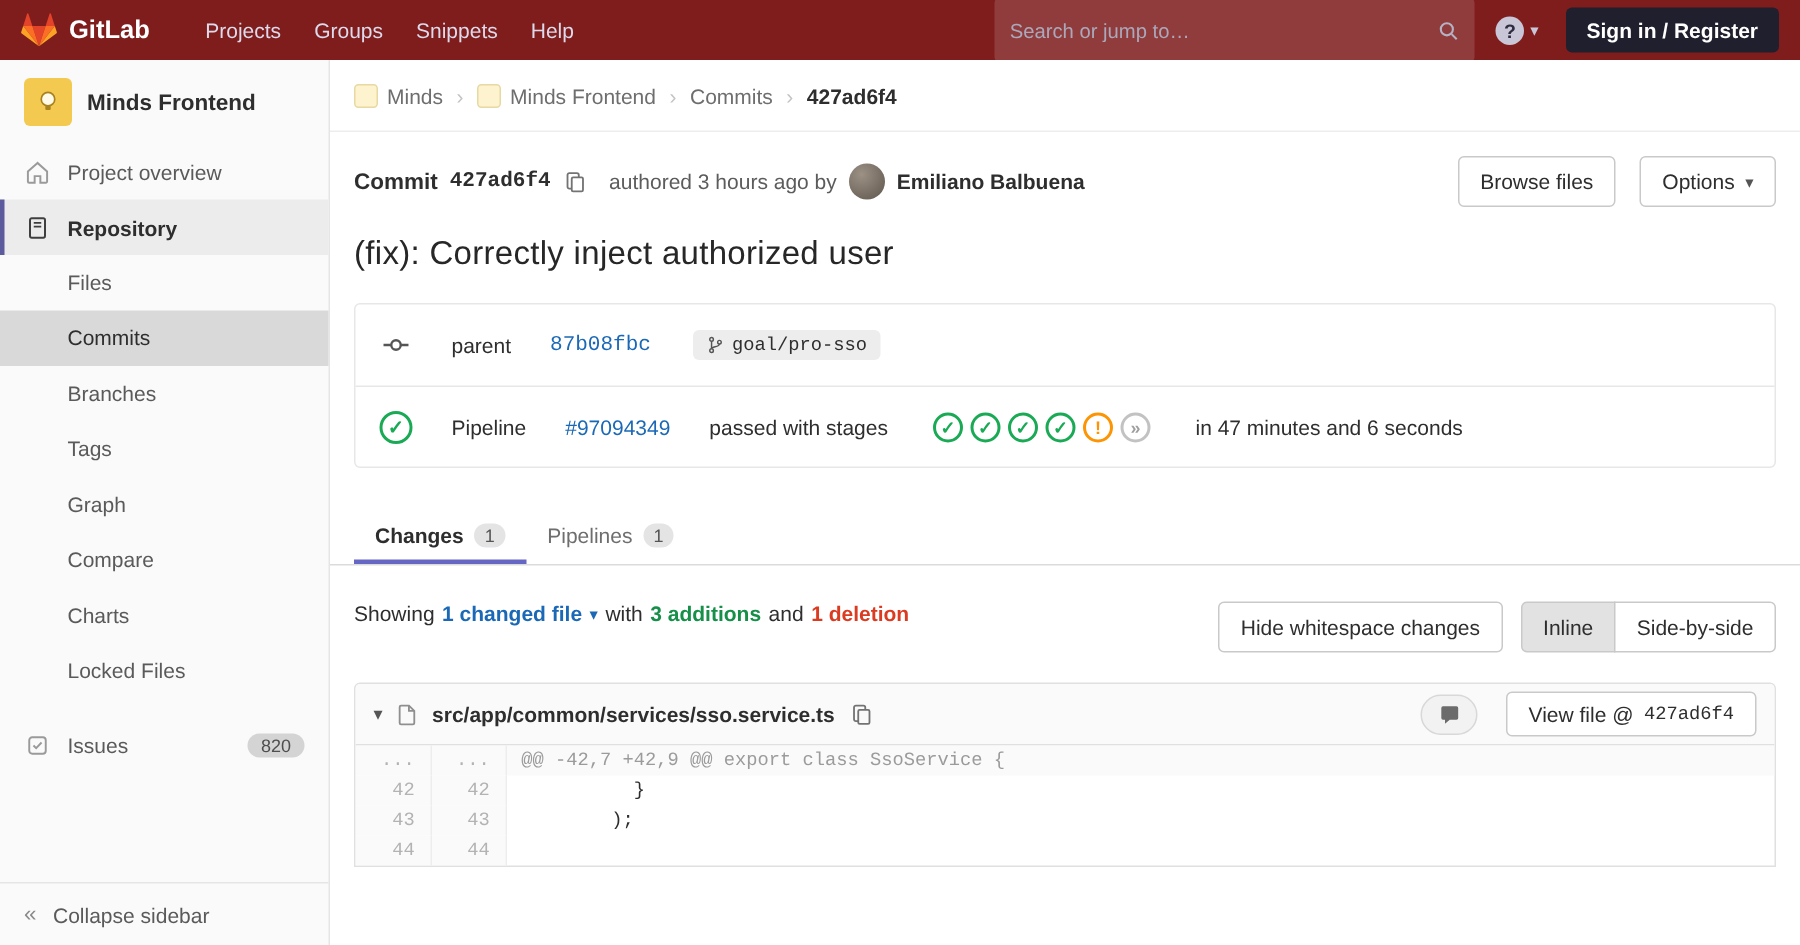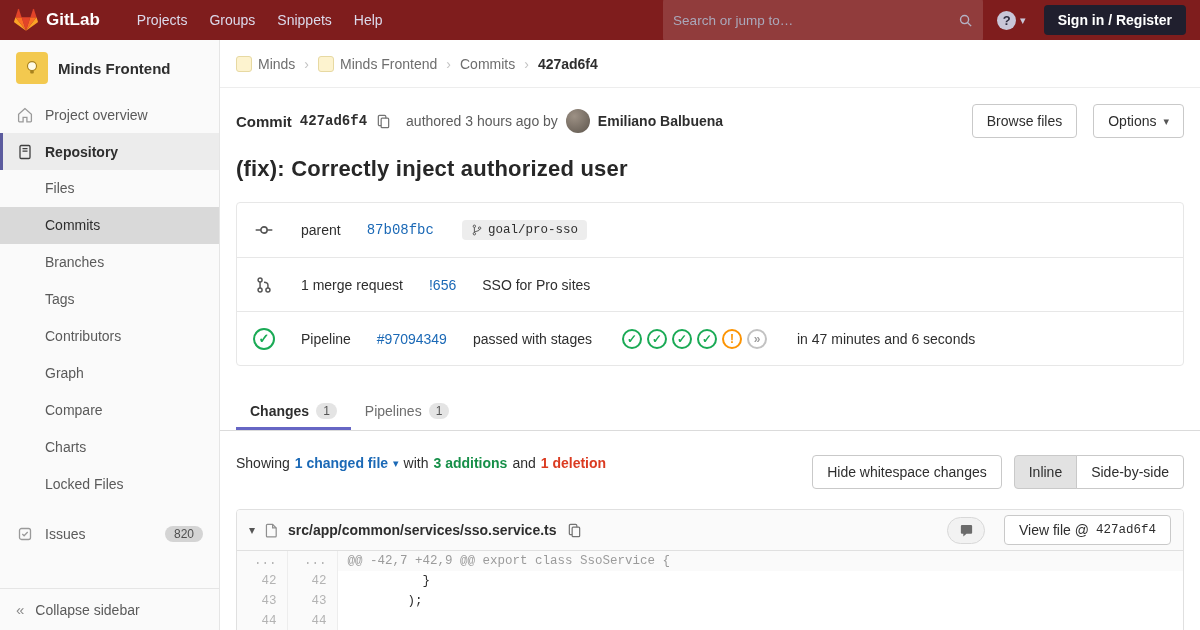--- a/index.html
+++ b/index.html
@@ -51,21 +51,21 @@
   .commit-header{display:flex;align-items:center;gap:8px;padding:16px 16px 0}
   .commit-label{font-weight:bold;font-size:15px}
   .commit-sha{font-weight:bold;font-size:14px}
   .icon-btn{display:inline-flex;align-items:center;cursor:pointer;padding:1px}
   .authored-text{color:#5c5c5c;margin-left:6px}
   .author-avatar{width:24px;height:24px;border-radius:50%;background:radial-gradient(circle at 35% 30%,#9d9185,#5d554c);display:inline-block;flex:none;cursor:pointer}
   .author-name{font-weight:bold;color:#2e2e2e;cursor:pointer}
   .hspacer{flex:1}
   .btn{display:inline-flex;align-items:center;gap:7px;background:#fff;border:1px solid #c9c9c9;border-radius:4px;padding:0 14px;height:34px;font-size:14px;color:#2e2e2e;cursor:pointer;font-family:inherit}
   .btn .caret{font-size:11px;color:#555}
-  .commit-title{font-size:22px;font-weight:bold;color:#272727;padding:18px 16px 0;letter-spacing:.2px}
+  .commit-title{font-size:22px;font-weight:normal;color:#272727;padding:18px 16px 0;letter-spacing:.2px}
 
   .info-box{margin:20px 16px 0;border:1px solid #e7e7e7;border-radius:4px}
   .info-row{display:flex;align-items:center;gap:26px;height:54px;padding:0 16px}
   .info-row + .info-row{border-top:1px solid #e7e7e7}
   .row-icon{display:inline-flex;width:22px;justify-content:center;flex:none}
   .ref-pill{display:inline-flex;align-items:center;gap:5px;background:#ededed;border-radius:4px;padding:3px 9px;font-size:12.5px;cursor:pointer;margin-left:2px}
   .ci{width:22px;height:22px;border-radius:50%;display:inline-flex;align-items:center;justify-content:center;font-size:13px;font-weight:bold;line-height:1;flex:none;cursor:pointer}
   .ci.mini{width:20px;height:20px;font-size:12px}
   .ci.success{border:2px solid #1aaa55;color:#1aaa55}
   .ci.warning{border:2px solid #fc9403;color:#fc9403}
@@ -168,21 +168,20 @@
           </svg>
       </span>
       <span>Repository</span>
     </li>
   </ul>
   <ul class="subnav">
       <li>Files</li>
       <li class="active">Commits</li>
       <li>Branches</li>
       <li>Tags</li>
-      <li>Contributors</li>
       <li>Graph</li>
       <li>Compare</li>
       <li>Charts</li>
       <li>Locked Files</li>
     </ul>
   <ul class="issues-block">
     <li class="side-item">
       <span class="sicon">
         <svg width="16" height="16" viewBox="0 0 16 16">
             <rect x="2.5" y="2.5" width="11" height="11" rx="2" fill="none" stroke="#9a9a9a" stroke-width="1.3"></rect>
@@ -253,33 +252,20 @@
       <a class="link mono">87b08fbc</a>
       <span class="ref-pill mono">
         <svg width="12" height="12" viewBox="0 0 16 16">
           <circle cx="4.5" cy="3" r="1.6" fill="none" stroke="#555" stroke-width="1.3"></circle>
           <circle cx="4.5" cy="13" r="1.6" fill="none" stroke="#555" stroke-width="1.3"></circle>
           <circle cx="11.5" cy="5.5" r="1.6" fill="none" stroke="#555" stroke-width="1.3"></circle>
           <path d="M4.5 4.6v6.8M11.5 7.1c0 3-7 2-7 4.3" fill="none" stroke="#555" stroke-width="1.3"></path>
         </svg>
         <span>goal/pro-sso</span>
       </span>
-    </div>
-    <div class="info-row">
-      <span class="row-icon">
-        <svg width="18" height="18" viewBox="0 0 16 16">
-          <circle cx="4.5" cy="3.5" r="1.8" fill="none" stroke="#555" stroke-width="1.3"></circle>
-          <circle cx="4.5" cy="12.5" r="1.8" fill="none" stroke="#555" stroke-width="1.3"></circle>
-          <circle cx="11.5" cy="12.5" r="1.8" fill="none" stroke="#555" stroke-width="1.3"></circle>
-          <path d="M4.5 5.3v5.4M11.5 10.7V8.1c0-1.8-1.8-2.6-3.5-2.6" fill="none" stroke="#555" stroke-width="1.3"></path>
-        </svg>
-      </span>
-      <span>1 merge request</span>
-      <a class="link">!656</a>
-      <span>SSO for Pro sites</span>
     </div>
     <div class="info-row">
       <span class="ci success">✓</span>
       <span>Pipeline</span>
       <a class="link">#97094349</a>
       <span>passed with stages</span>
       <span class="mini-graph">
           <span class="ci mini success">✓</span>
           <span class="ci mini success">✓</span>
           <span class="ci mini success">✓</span>

